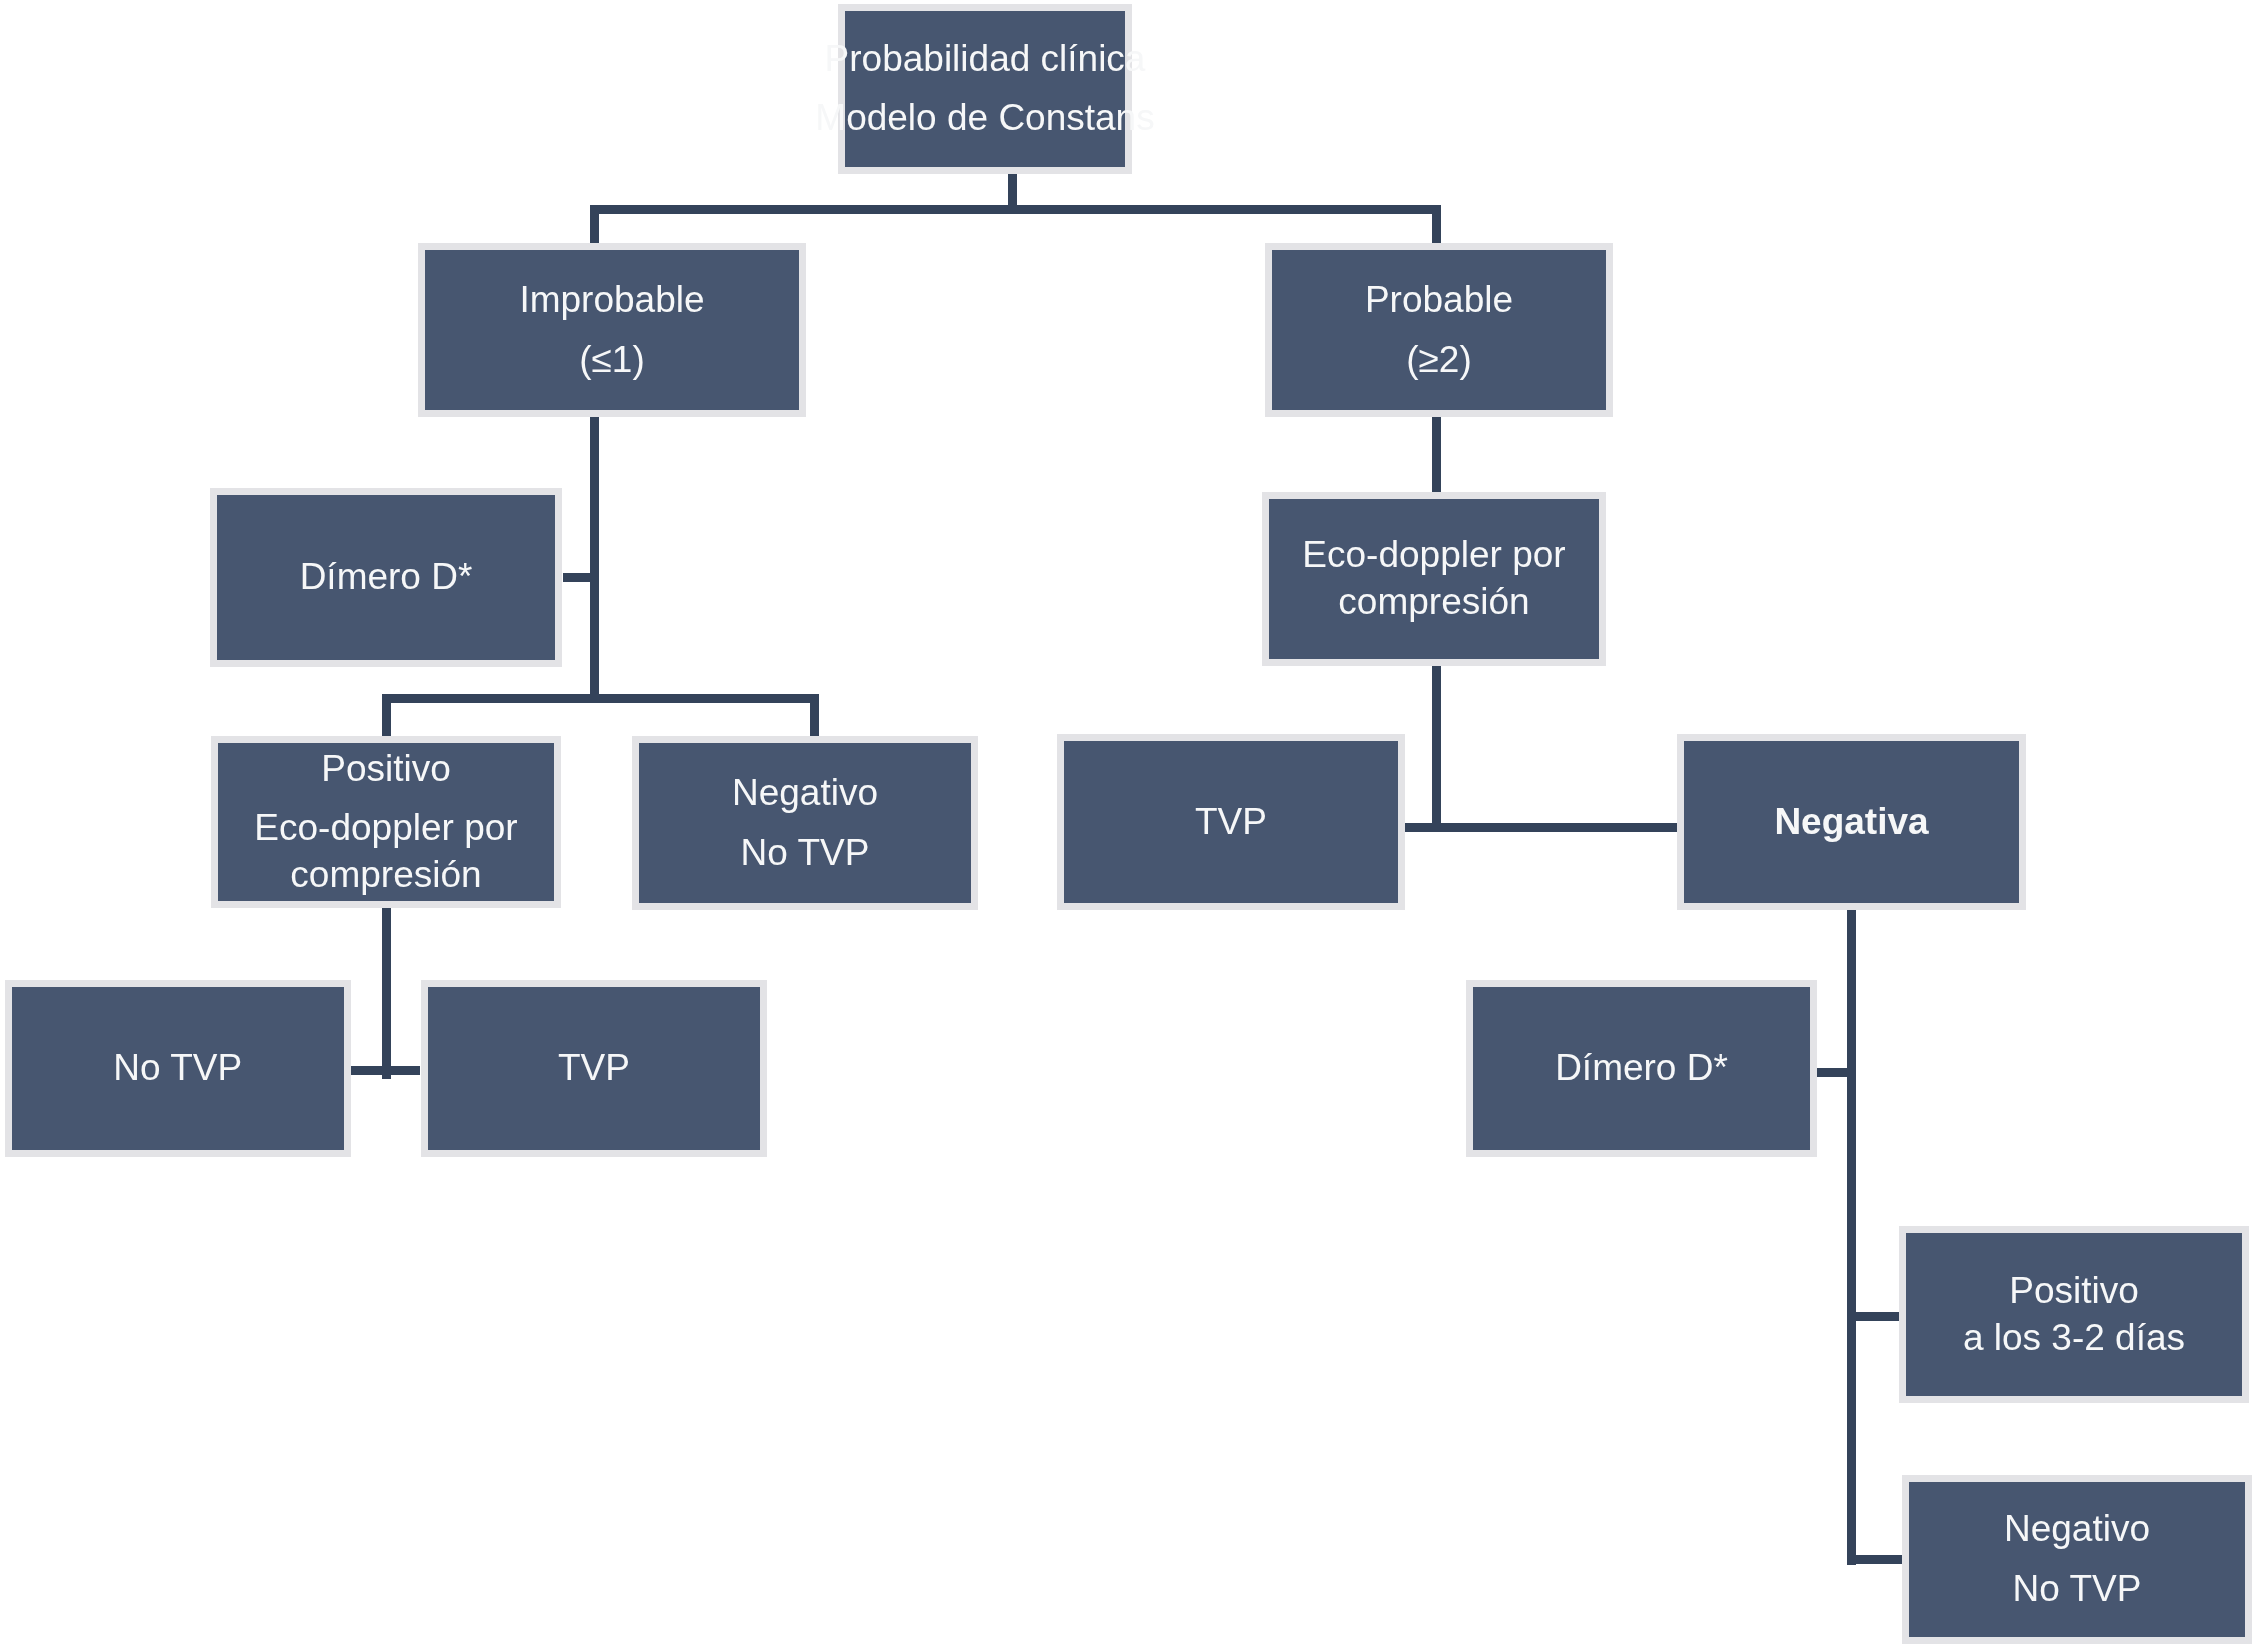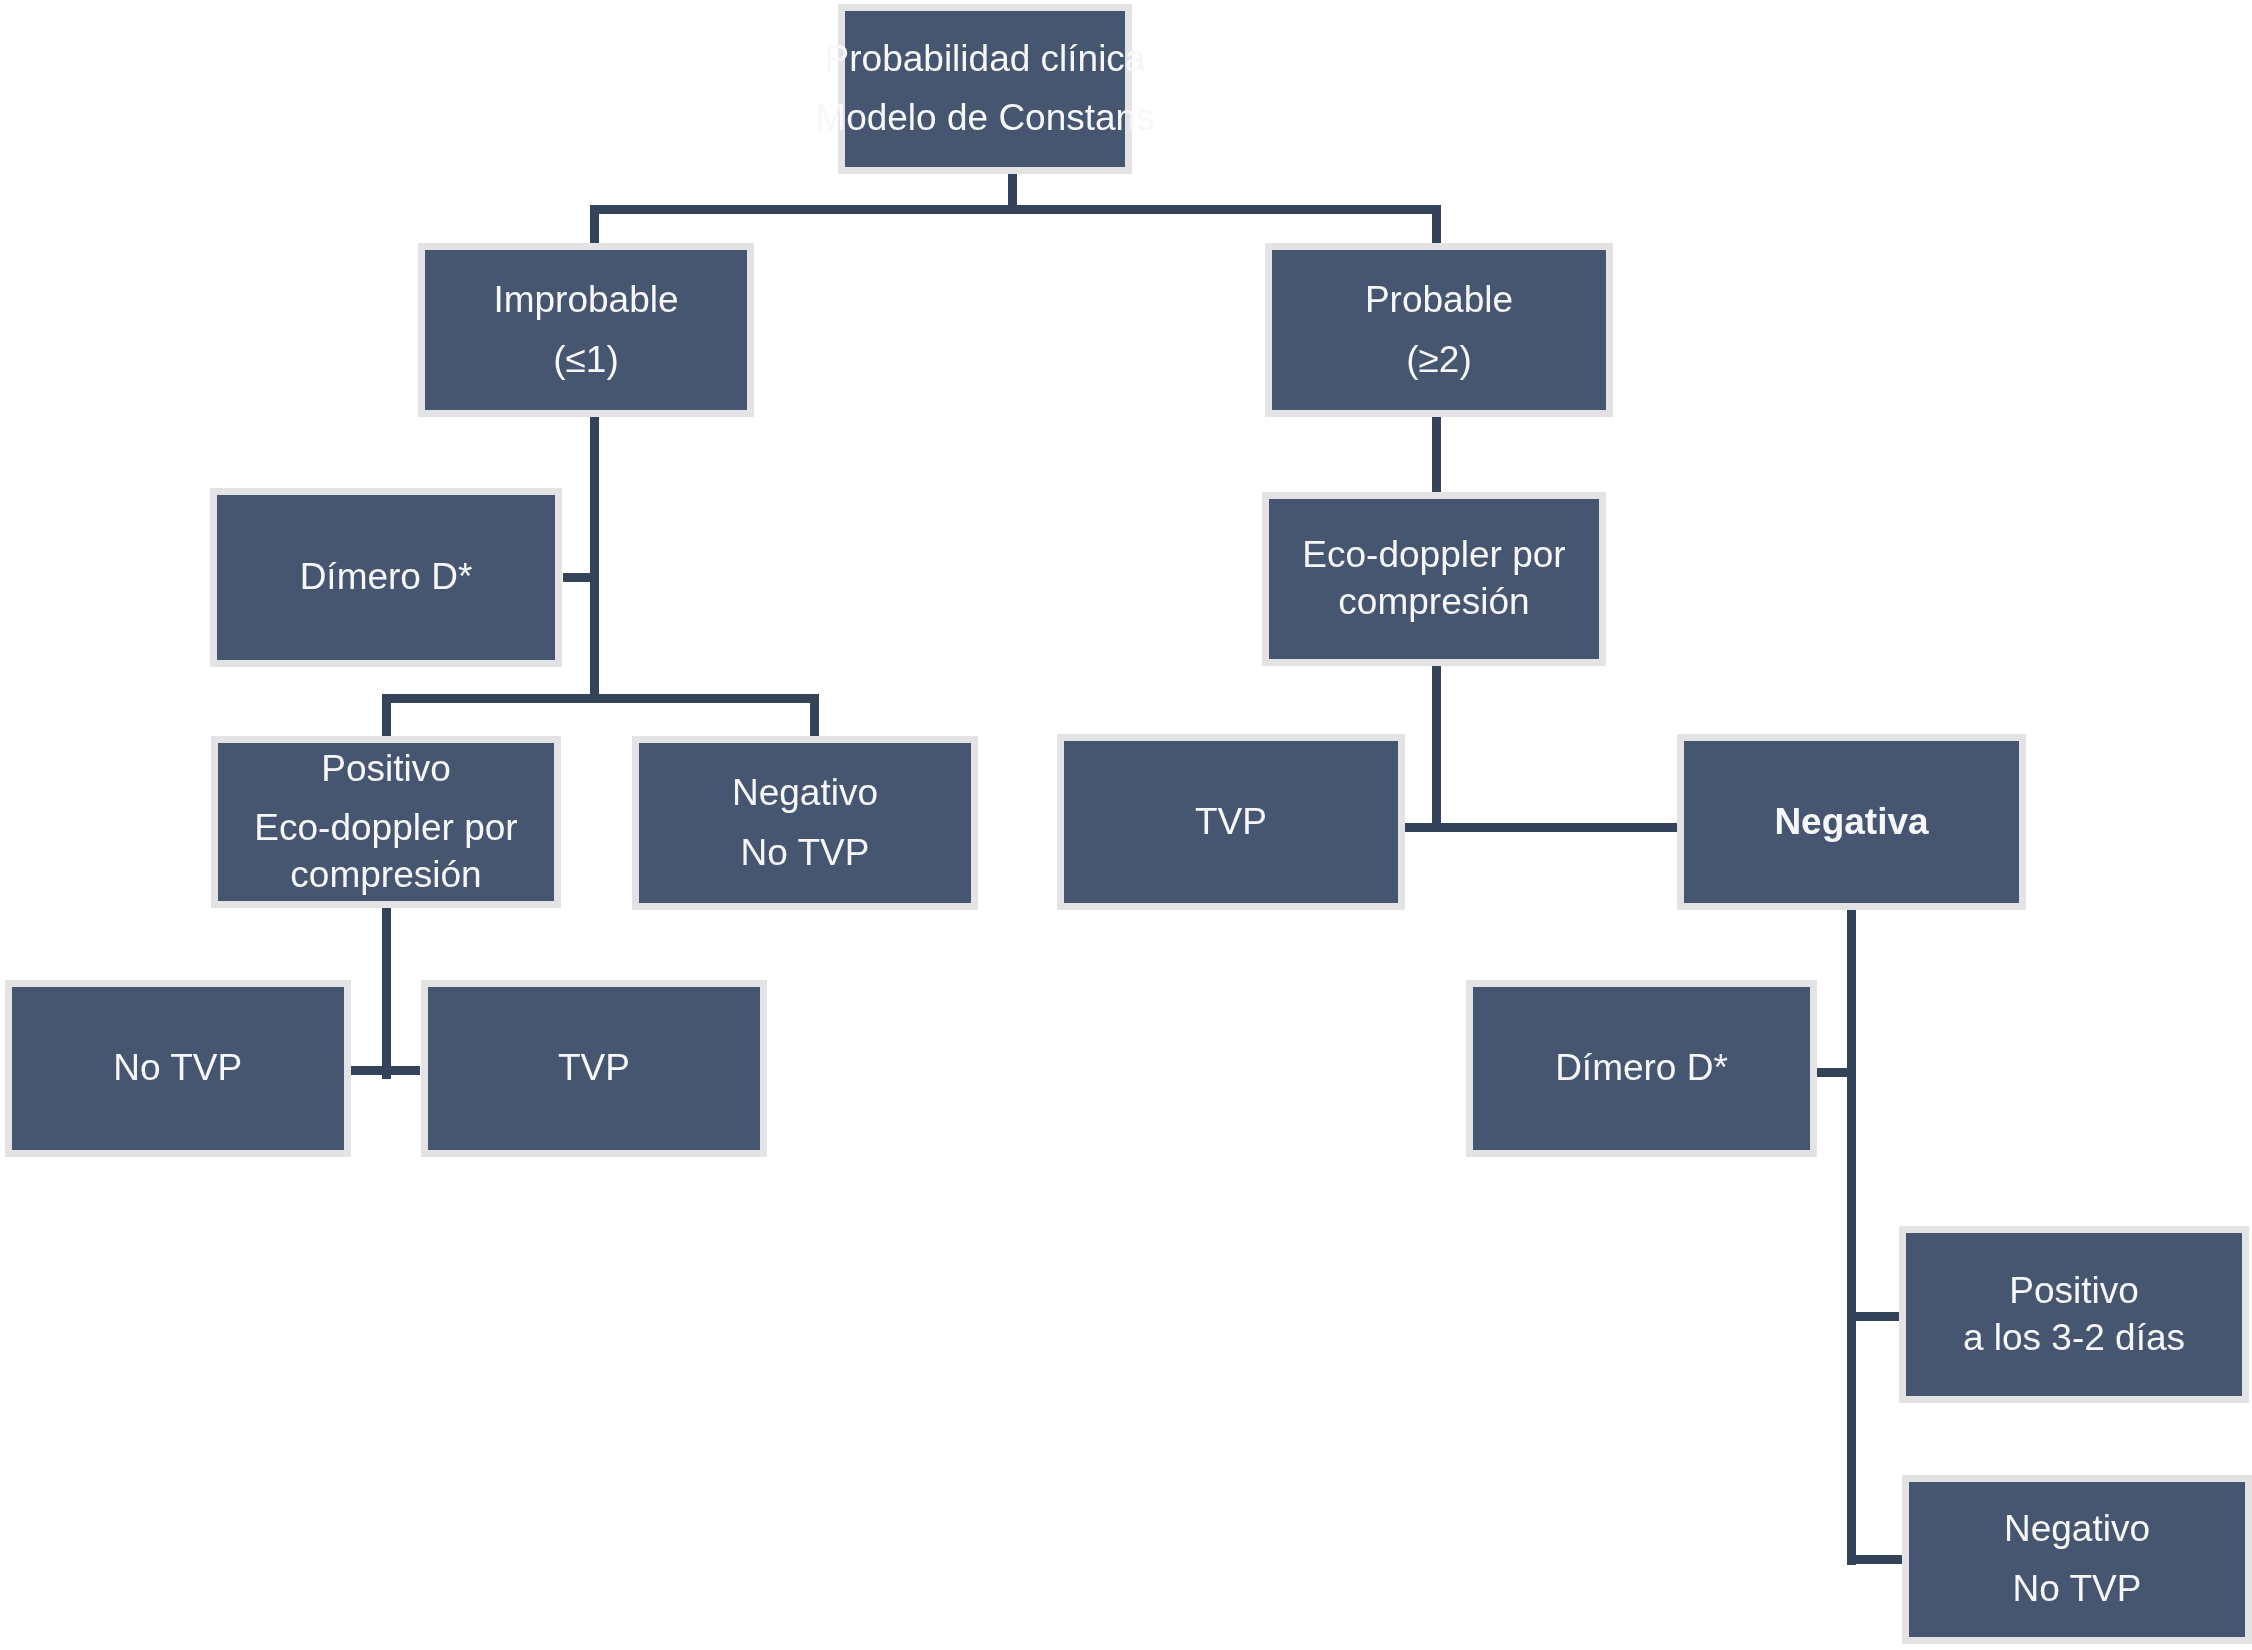--- a/index.html
+++ b/index.html
@@ -52,21 +52,21 @@
   <div class="v" style="left:1847px;top:910px;width:8.7px;height:655px;"></div>
   <div class="h" style="left:1817px;top:1068px;width:35px;height:8.7px;"></div>
   <div class="h" style="left:1847px;top:1312px;width:52px;height:8.7px;"></div>
   <div class="h" style="left:1847px;top:1555px;width:55px;height:8.7px;"></div>
 
   <div class="node" style="left:838px;top:3.9px;width:294px;height:170px;">
     <span class="line">Probabilidad clínica</span>
     <span class="line para">Modelo de Constans</span>
   </div>
 
-  <div class="node" style="left:418px;top:243px;width:336px;height:174px;">
+  <div class="node" style="left:418px;top:243px;width:388px;height:174px;">
     <span class="line">Improbable</span>
     <span class="line para">(≤1)</span>
   </div>
 
   <div class="node" style="left:1265px;top:243px;width:348px;height:174px;">
     <span class="line">Probable</span>
     <span class="line para">(≥2)</span>
   </div>
 
   <div class="node" style="left:210px;top:488px;width:352px;height:179px;">

